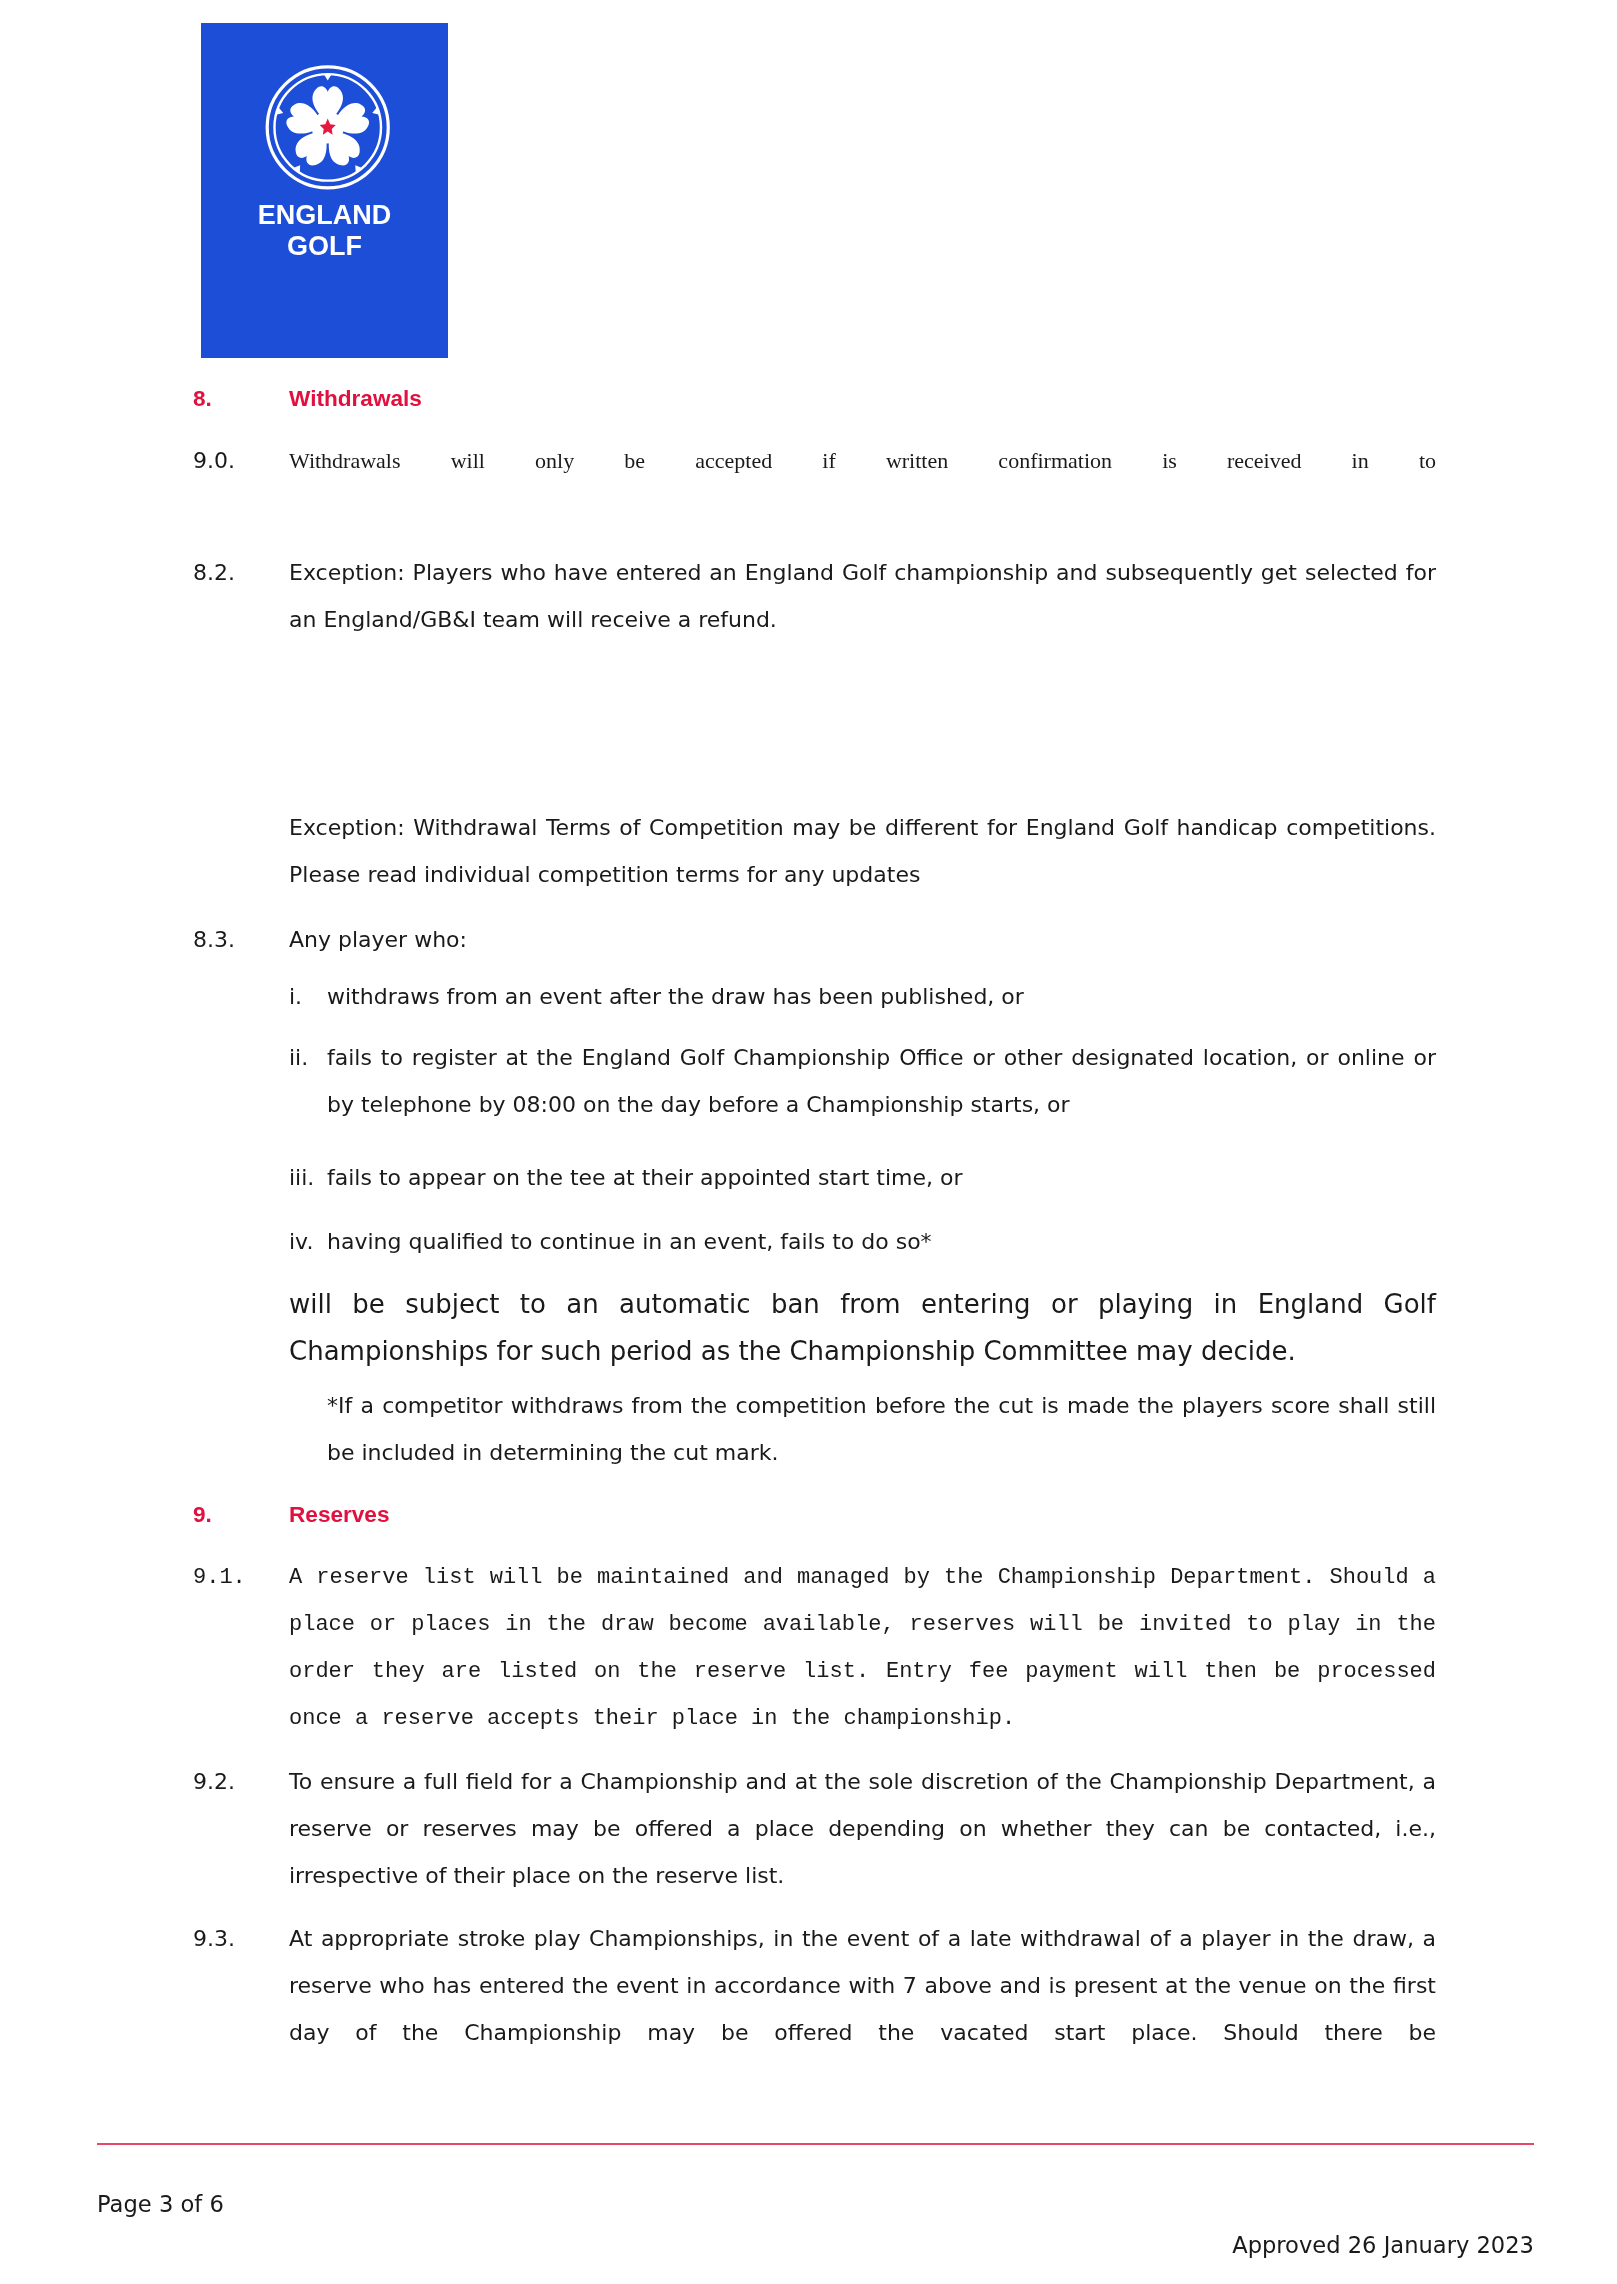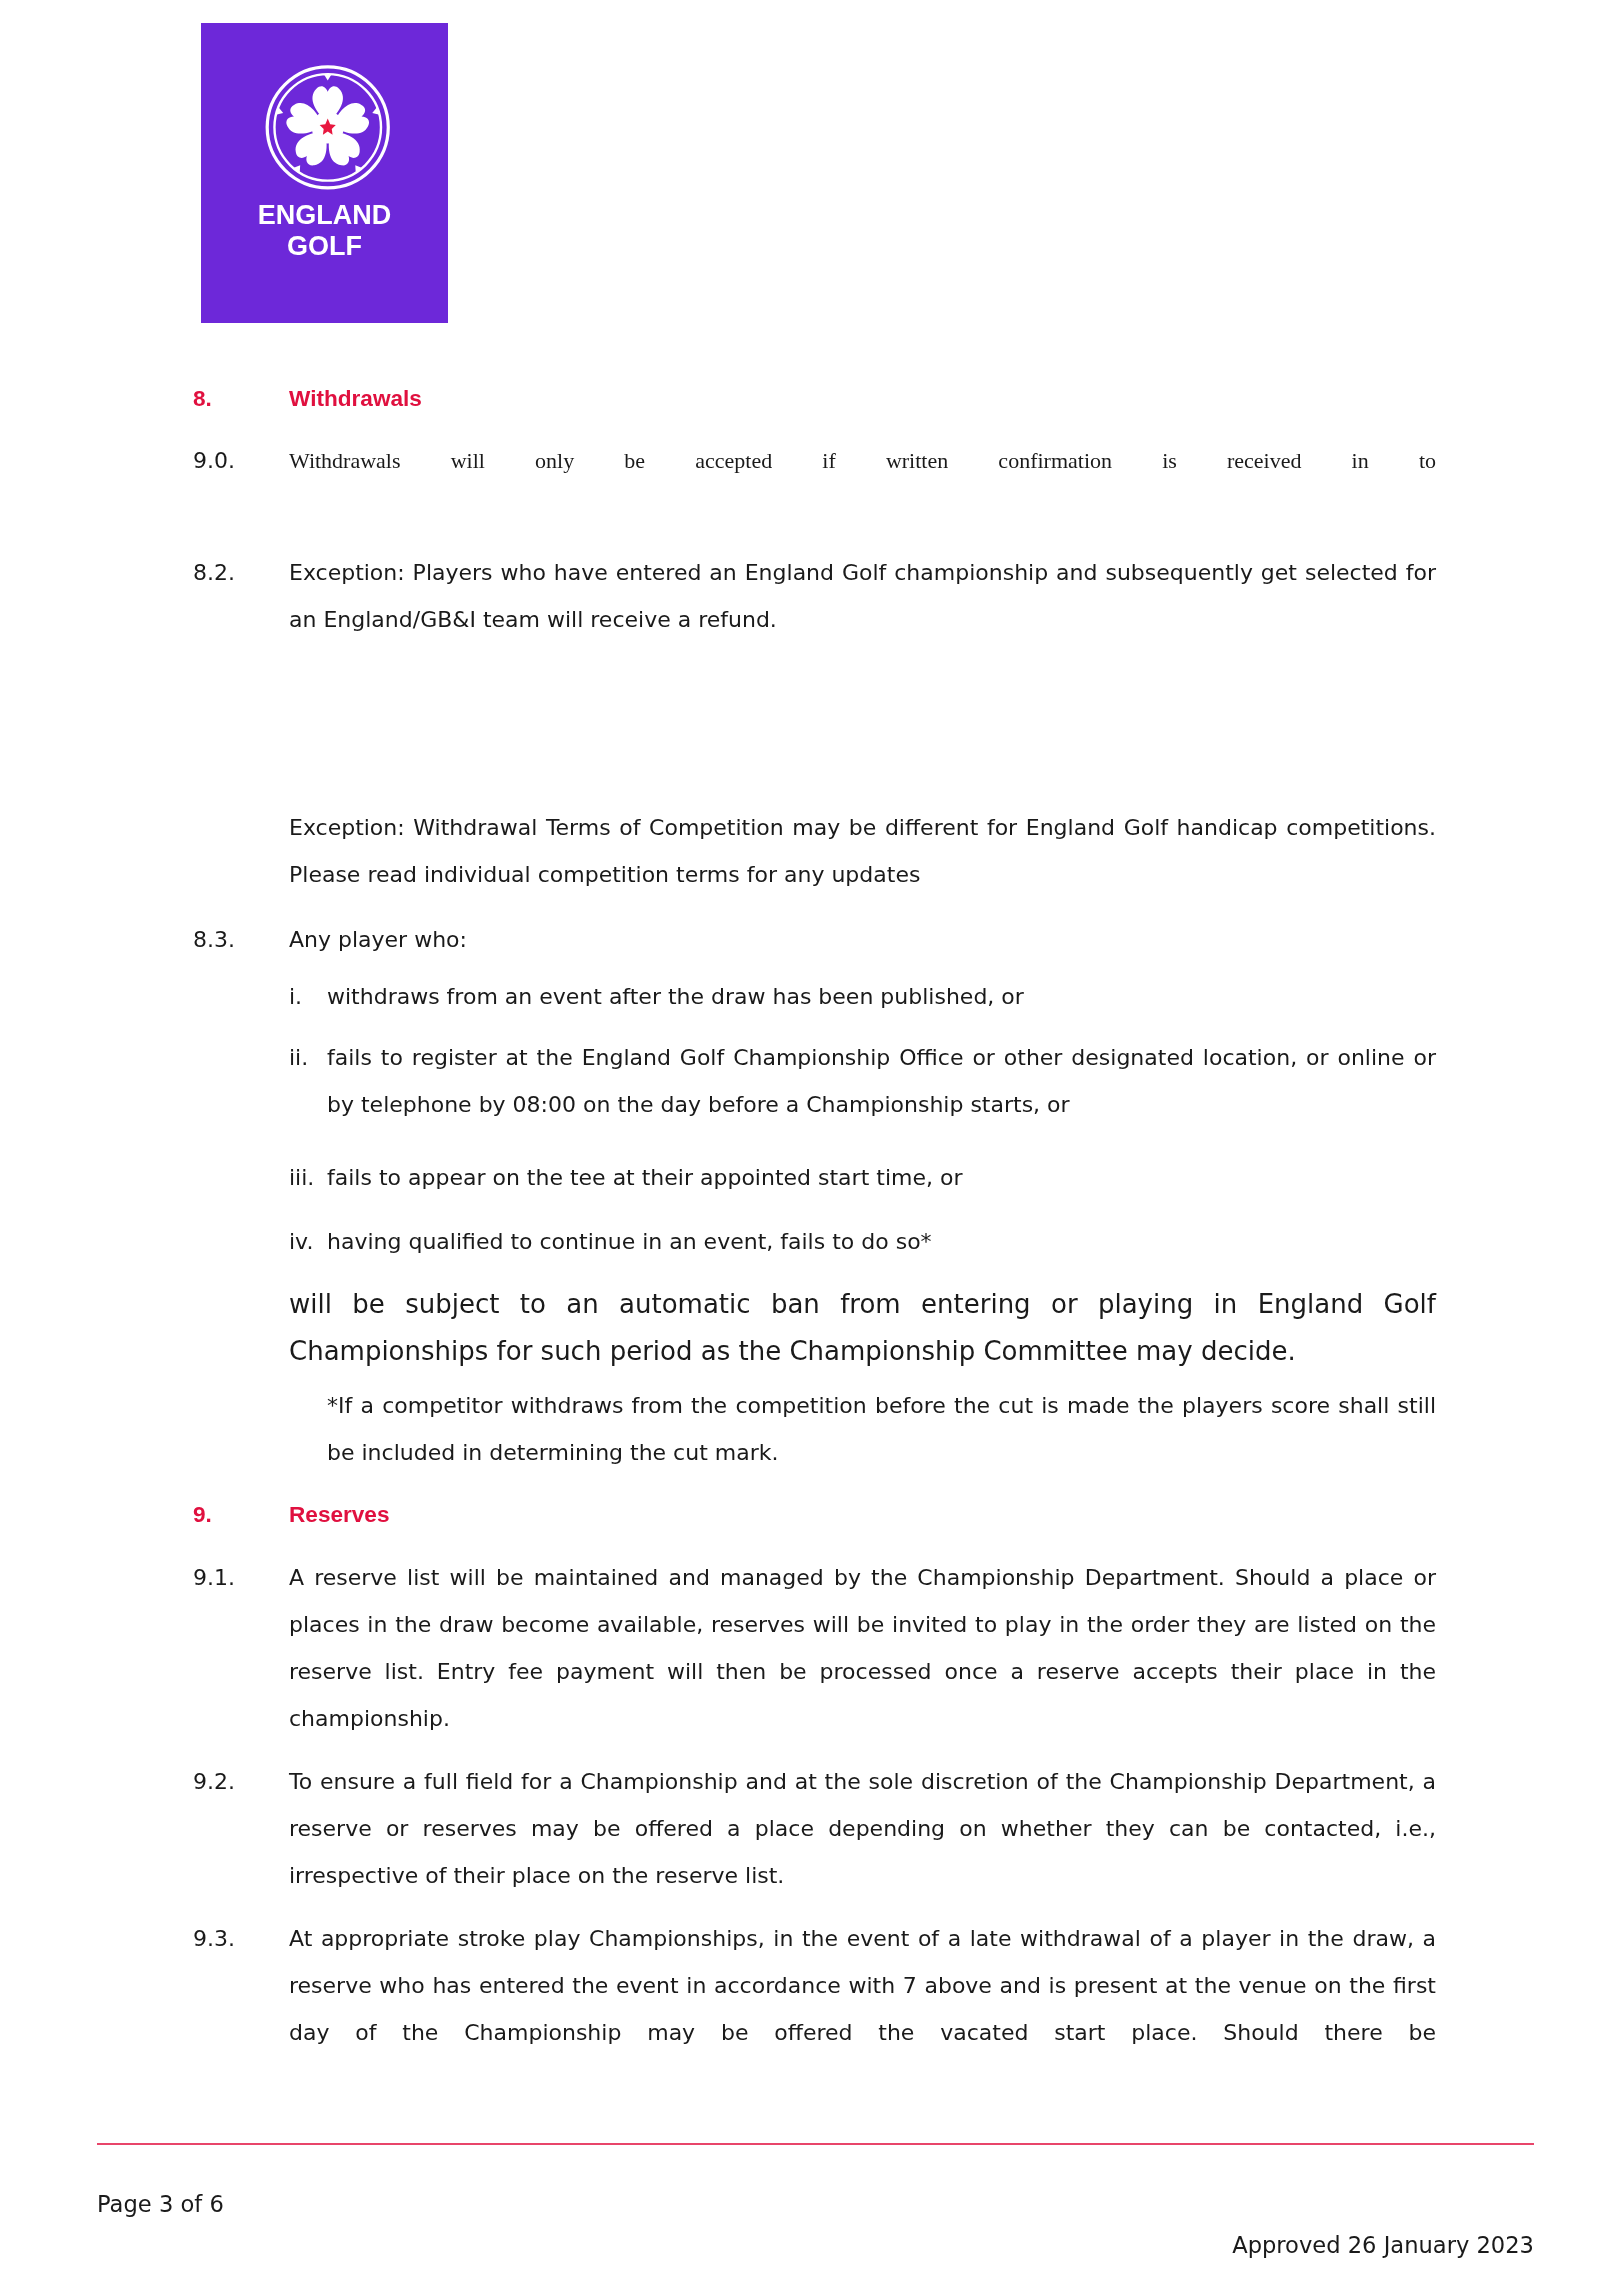--- a/index.html
+++ b/index.html
@@ -1,18 +1,18 @@
 <!DOCTYPE html>
 <html style="font-size:13px"><head>
 <meta charset="utf-8">
 <style>
   html, body { margin: 0; padding: 0; background: #ffffff; }
   body { width: 1617px; height: 2284px; position: relative; overflow: hidden;
          font-family: "DejaVu Sans", sans-serif; color: #1a1a1a; }
-  .logo { position: absolute; left: 201px; top: 23.4px; width: 247px; height: 300px; background: #6d28d9; }
+  .logo { position: absolute; left: 201px; top: 23.4px; width: 247px; height: 335px; background: #1d4ed8; }
   .logo svg { position: absolute; left: 0; top: 0; }
   .logo-text { position: absolute; left: 0; width: 247px; text-align: center; color: #ffffff;
                font-family: "Liberation Sans", sans-serif; font-weight: bold; font-size: 27px; line-height: 31px; letter-spacing: 0px; }
   .logo-l1 { top: 177px; }
   .logo-l2 { top: 208px; }
 
   .blk { position: absolute; left: 193px; width: 1243px; font-size: 22px; line-height: 47px; }
   .num { position: absolute; left: 0; top: 0; }
   .txt { margin-left: 96px; text-align: justify; text-align-last: left; }
   .txt.last-justify { text-align-last: justify; }
@@ -106,21 +106,21 @@
 
 <div class="plain" style="top:1281px;">will be subject to an automatic ban from entering or playing in England Golf Championships for such period as the Championship Committee may decide.</div>
 
 <div class="footnote" style="top:1382px;">*If a competitor withdraws from the competition before the cut is made the players score shall still be included in determining the cut mark.</div>
 
 <div class="blk heading" style="top:1491px;">
   <span class="num">9.</span>
   <div class="txt">Reserves</div>
 </div>
 
-<div class="blk" style="top:1554px;">
+<div class="blk" style="top:1554px;font-family:Liberation Mono, monospace;">
   <span class="num">9.1.</span>
   <div class="txt">A reserve list will be maintained and managed by the Championship Department. Should a place or places in the draw become available, reserves will be invited to play in the order they are listed on the reserve list. Entry fee payment will then be processed once a reserve accepts their place in the championship.</div>
 </div>
 
 <div class="blk" style="top:1758px;">
   <span class="num">9.2.</span>
   <div class="txt">To ensure a full field for a Championship and at the sole discretion of the Championship Department, a reserve or reserves may be offered a place depending on whether they can be contacted, i.e., irrespective of their place on the reserve list.</div>
 </div>
 
 <div class="blk" style="top:1915px;">

